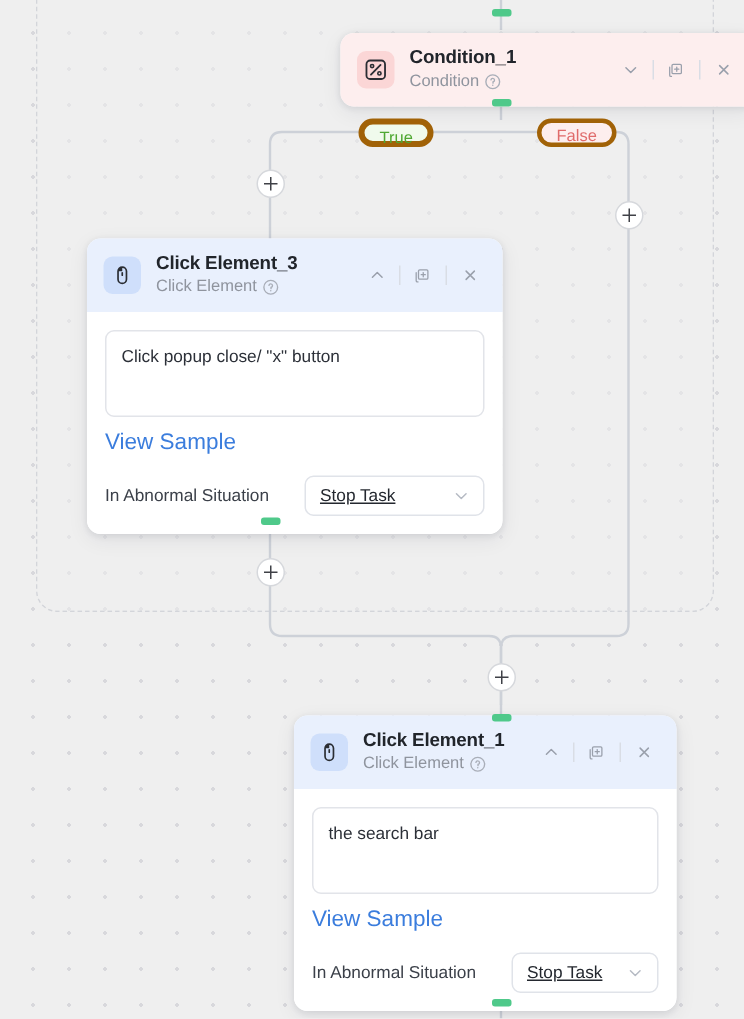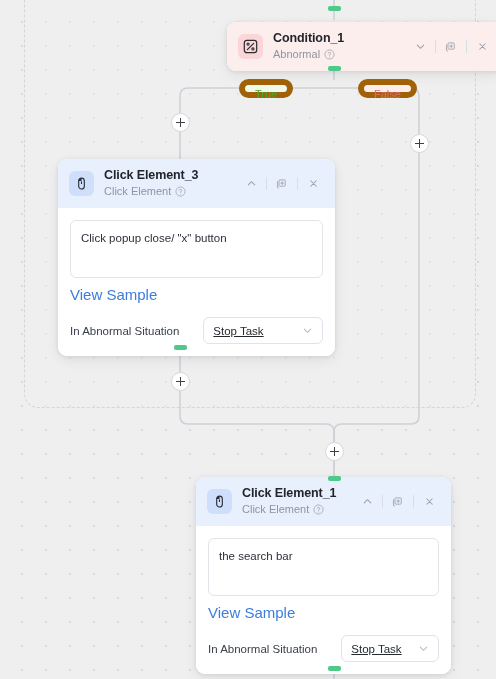--- a/index.html
+++ b/index.html
@@ -74,26 +74,26 @@
     padding: 0 10px;
     border-radius: 10px;
     font-size: 11px;
     line-height: 19px;
     box-sizing: border-box;
     z-index: 6;
     white-space: nowrap;
   }
   .branch-true {
     background: #f0faec;
-    border: 6px solid #a16207;
+    border: 4px solid #a16207;
     color: #4fa832;
   }
   .branch-false {
     background: #fdeeee;
-    border: 6px solid #a16207;
+    border: 3px solid #a16207;
     color: #e06b6b;
   }
 
   
   .node {
     position: absolute;
     border-radius: 9px;
     background: #ffffff;
     box-shadow: 0 1px 4px rgba(28,35,60,0.10), 0 4px 14px rgba(28,35,60,0.07);
     z-index: 5;
@@ -273,21 +273,21 @@
         <svg width="15" height="15" viewBox="0 0 16 16">
           <rect x="1.4" y="1.4" width="13.2" height="13.2" rx="2.6" fill="none" stroke="#2a2d33" stroke-width="1.3"></rect>
           <line x1="4.6" y1="11.4" x2="11.4" y2="4.6" stroke="#2a2d33" stroke-width="1.3" stroke-linecap="round"></line>
           <circle cx="5.4" cy="5.4" r="1.15" fill="none" stroke="#2a2d33" stroke-width="1.15"></circle>
           <circle cx="10.6" cy="10.6" r="1.15" fill="none" stroke="#2a2d33" stroke-width="1.15"></circle>
         </svg>
       </div>
       <div class="node-titles">
         <div class="node-title">Condition_1</div>
         <div class="node-sub">
-          <span>Abnormal</span>
+          <span>Condition</span>
           <span>
             <svg width="11" height="11" viewBox="0 0 12 12">
               <circle cx="6" cy="6" r="5" fill="none" stroke="#a9aeb8" stroke-width="1"></circle>
               <path d="M4.7 4.6a1.3 1.3 0 1 1 1.5 1.5v0.9" fill="none" stroke="#a9aeb8" stroke-width="1" stroke-linecap="round"></path>
               <circle cx="6" cy="8.6" r="0.55" fill="#a9aeb8"></circle>
             </svg>
           </span>
         </div>
       </div>
       <div class="node-actions">

